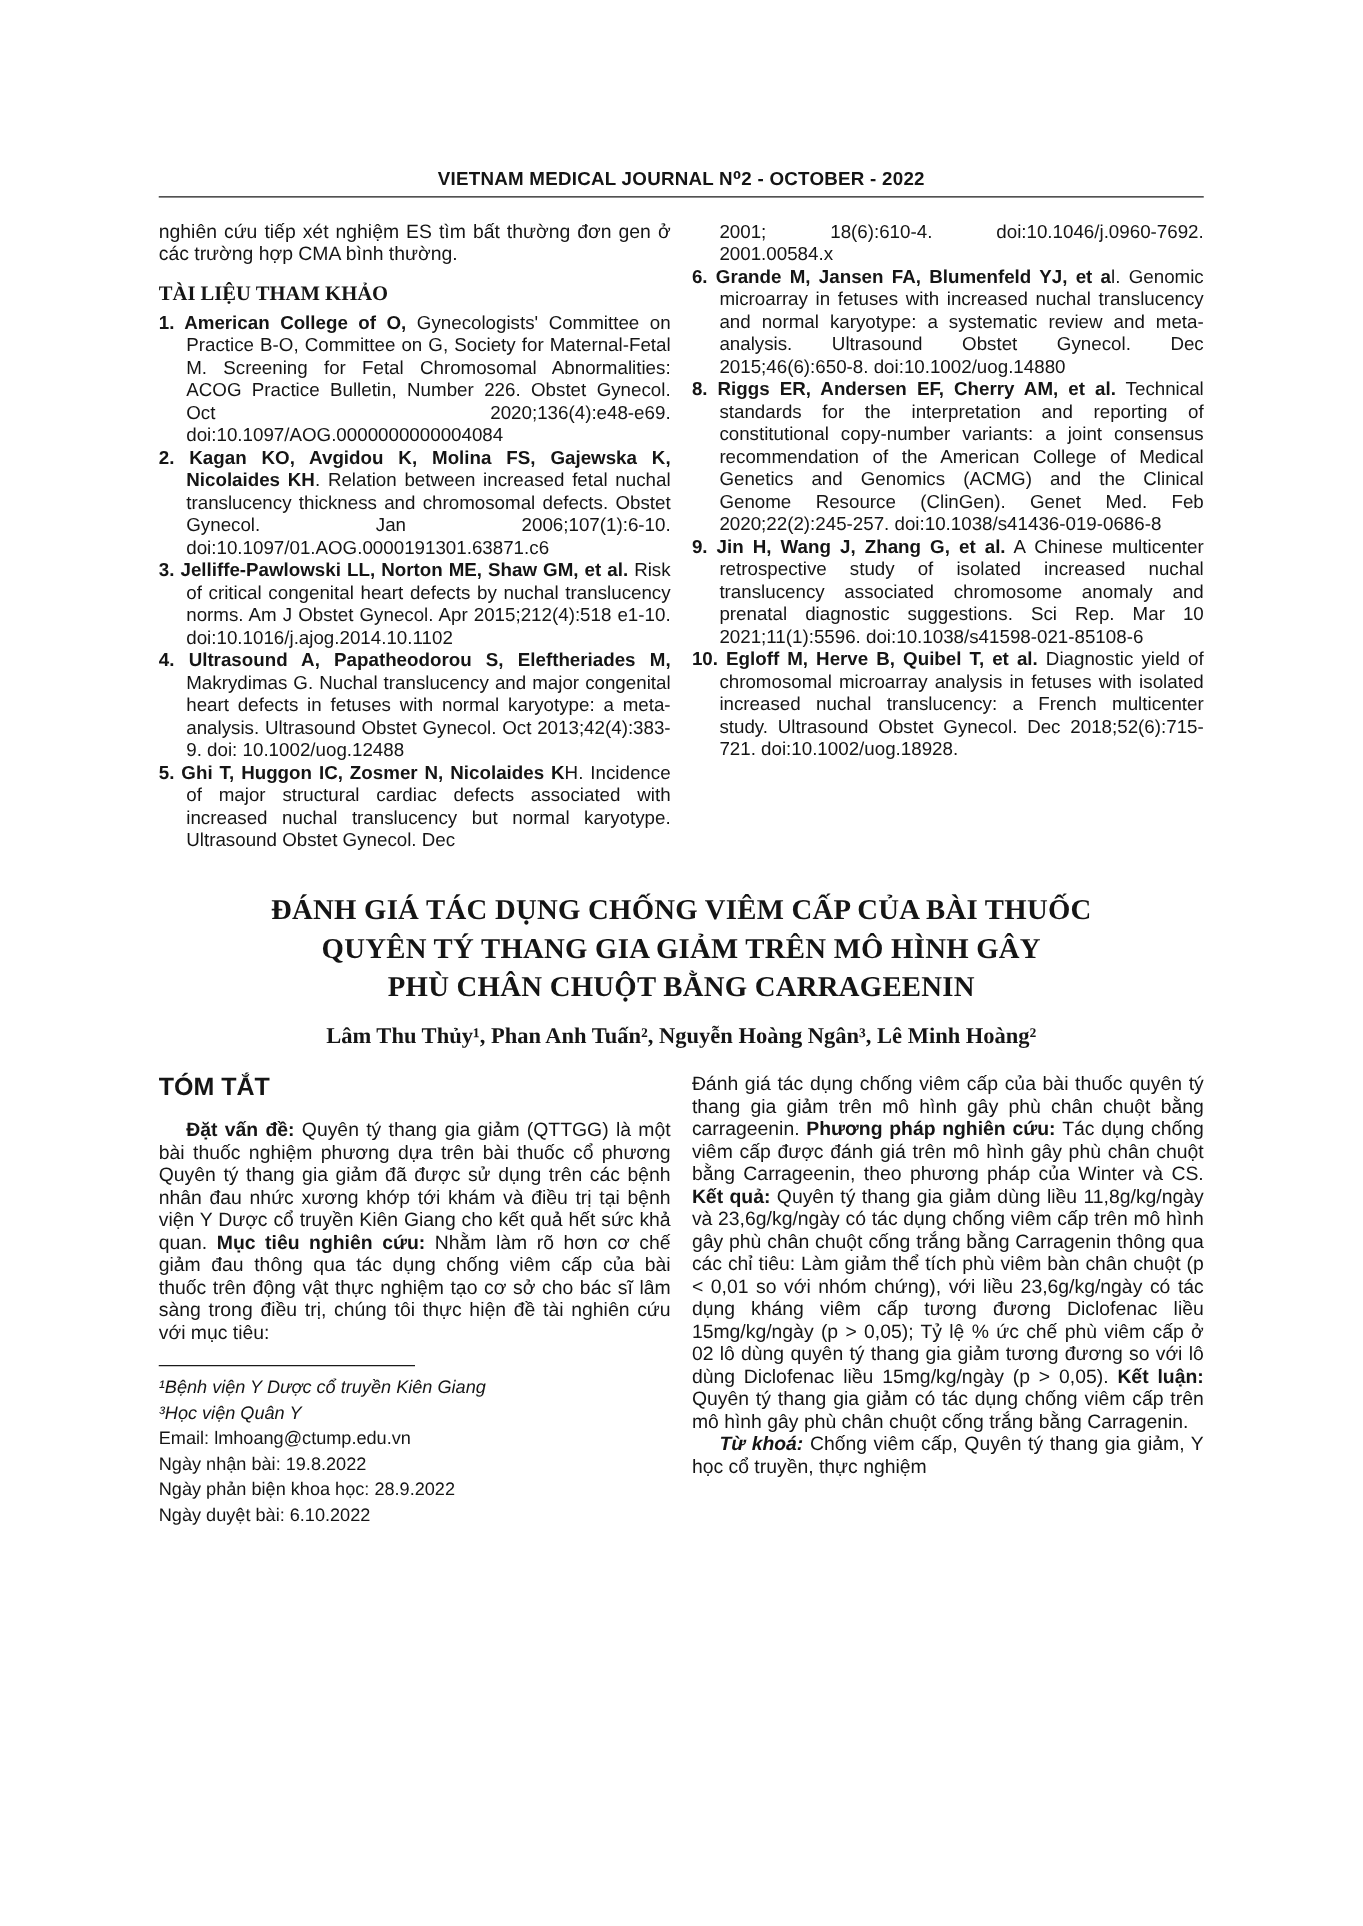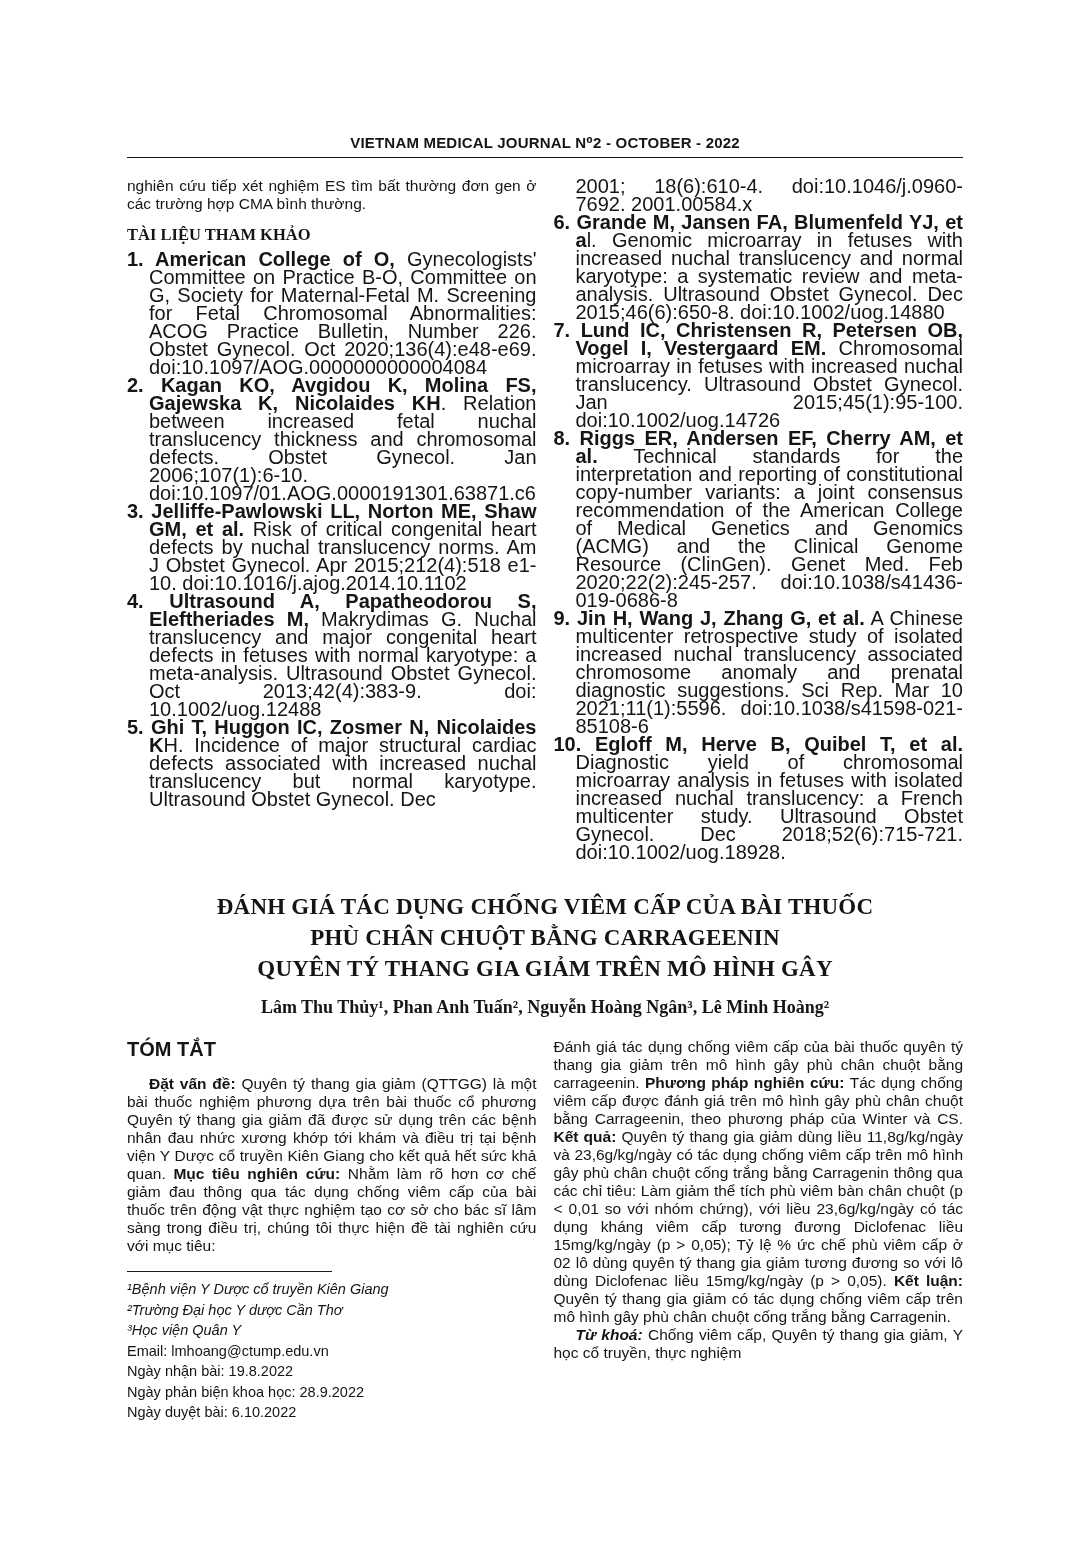--- a/index.html
+++ b/index.html
@@ -14,21 +14,21 @@
     padding-bottom:5px; border-bottom:1.6px solid #1a1a1a;
   }
   .two-col { display:flex; gap:17px; align-items:flex-start; }
   .refs-section { margin-top:19px; }
   .col { flex:1 1 0; min-width:0; }
   .body-text {
     font-size:15.5px; line-height:18px; text-align:justify; overflow-wrap:break-word;
   }
   .ref-heading { font-size:16.5px; font-weight:700; margin:12px 0 5px;font-family:Liberation Serif, serif; }
   .ref {
-    font-size:20px; line-height:18px; text-align:justify;
+    font-size:15px; line-height:18px; text-align:justify;
     padding-left:22px; text-indent:-22px; overflow-wrap:break-word;
   }
   .ref-cont { padding-left:22px; text-indent:0; }
   .article-title {
     margin-top:30px; text-align:center;
     font-family:"Liberation Serif","DejaVu Serif",serif;
     font-weight:700; font-size:23px; line-height:31px; letter-spacing:.2px;
   }
   .authors {
     margin-top:13px; text-align:center;
@@ -64,44 +64,42 @@
           <p class="ref"><span class="b">3.</span><span class="b"> Jelliffe-Pawlowski LL, Norton ME, Shaw GM, et al.</span><span> Risk of critical congenital heart defects by nuchal translucency norms. Am J Obstet Gynecol. Apr 2015;212(4):518 e1-10. doi:10.1016/j.ajog.2014.10.1102</span></p>
           <p class="ref"><span class="b">4.</span><span class="b"> Ultrasound A, Papatheodorou S, Eleftheriades M,</span><span> Makrydimas G. Nuchal translucency and major congenital heart defects in fetuses with normal karyotype: a meta-analysis. Ultrasound Obstet Gynecol. Oct 2013;42(4):383-9. doi: 10.1002/uog.12488</span></p>
           <p class="ref"><span class="b">5.</span><span class="b"> Ghi T, Huggon IC, Zosmer N, Nicolaides K</span><span>H. Incidence of major structural cardiac defects associated with increased nuchal translucency but normal karyotype. Ultrasound Obstet Gynecol. Dec</span></p>
         </div>
     </div>
     <div class="col">
       <p class="ref ref-cont">2001; 18(6):610-4. doi:10.1046/j.0960-7692. 2001.00584.x</p>
       <div>
 
       <p class="ref"><span class="b">6.</span><span class="b"> Grande M, Jansen FA, Blumenfeld YJ, et a</span><span>l. Genomic microarray in fetuses with increased nuchal translucency and normal karyotype: a systematic review and meta-analysis. Ultrasound Obstet Gynecol. Dec 2015;46(6):650-8. doi:10.1002/uog.14880</span></p>
-          <p class="ref"><span class="b">7.</span><span class="b"> Lund IC, Christensen R, Petersen OB, Vogel I, Vestergaard EM.</span><span> Chromosomal microarray in fetuses with increased nuchal translucency. Ultrasound Obstet Gynecol. Jan 2015;45(1):95-100. doi:10.1002/uog.14726</span></p>
           <p class="ref"><span class="b">8.</span><span class="b"> Riggs ER, Andersen EF, Cherry AM, et al.</span><span> Technical standards for the interpretation and reporting of constitutional copy-number variants: a joint consensus recommendation of the American College of Medical Genetics and Genomics (ACMG) and the Clinical Genome Resource (ClinGen). Genet Med. Feb 2020;22(2):245-257. doi:10.1038/s41436-019-0686-8</span></p>
           <p class="ref"><span class="b">9.</span><span class="b"> Jin H, Wang J, Zhang G, et al.</span><span> A Chinese multicenter retrospective study of isolated increased nuchal translucency associated chromosome anomaly and prenatal diagnostic suggestions. Sci Rep. Mar 10 2021;11(1):5596. doi:10.1038/s41598-021-85108-6</span></p>
           <p class="ref"><span class="b">10.</span><span class="b"> Egloff M, Herve B, Quibel T, et al.</span><span> Diagnostic yield of chromosomal microarray analysis in fetuses with isolated increased nuchal translucency: a French multicenter study. Ultrasound Obstet Gynecol. Dec 2018;52(6):715-721. doi:10.1002/uog.18928.</span></p>
         </div>
     </div>
   </div>
 
   <div class="article-title">
     <div>ĐÁNH GIÁ TÁC DỤNG CHỐNG VIÊM CẤP CỦA BÀI THUỐC</div>
+    <div>QUYÊN TÝ THANG GIA GIẢM TRÊN MÔ HÌNH GÂY</div>
     <div>PHÙ CHÂN CHUỘT BẰNG CARRAGEENIN</div>
-    <div>QUYÊN TÝ THANG GIA GIẢM TRÊN MÔ HÌNH GÂY</div>
   </div>
 
   <div class="authors">Lâm Thu Thủy¹, Phan Anh Tuấn², Nguyễn Hoàng Ngân³, Lê Minh Hoàng²</div>
 
   <div class="two-col abstract-section">
     <div class="col">
       <h2 class="abstract-heading">TÓM TẮT</h2>
       <p class="body-text indent"><span class="b">Đặt vấn đề: </span><span>Quyên tý thang gia giảm (QTTGG) là một bài thuốc nghiệm phương dựa trên bài thuốc cổ phương Quyên tý thang gia giảm đã được sử dụng trên các bệnh nhân đau nhức xương khớp tới khám và điều trị tại bệnh viện Y Dược cổ truyền Kiên Giang cho kết quả hết sức khả quan. </span><span class="b">Mục tiêu nghiên cứu: </span><span>Nhằm làm rõ hơn cơ chế giảm đau thông qua tác dụng chống viêm cấp của bài thuốc trên động vật thực nghiệm tạo cơ sở cho bác sĩ lâm sàng trong điều trị, chúng tôi thực hiện đề tài nghiên cứu với mục tiêu:</span></p>
       <div class="footnote">
         <div class="footnote-rule"></div>
         <div class="i">¹Bệnh viện Y Dược cổ truyền Kiên Giang</div>
-        <div class="i">²Trường Đại học Y dược Cần Thơ</div>
         <div class="i">³Học viện Quân Y</div>
         <div>Email: lmhoang@ctump.edu.vn</div>
         <div>Ngày nhận bài: 19.8.2022</div>
         <div>Ngày phản biện khoa học: 28.9.2022</div>
         <div>Ngày duyệt bài: 6.10.2022</div>
       </div>
     </div>
     <div class="col">
       <p class="body-text"><span>Đánh giá tác dụng chống viêm cấp của bài thuốc quyên tý thang gia giảm trên mô hình gây phù chân chuột bằng carrageenin. </span><span class="b">Phương pháp nghiên cứu: </span><span>Tác dụng chống viêm cấp được đánh giá trên mô hình gây phù chân chuột bằng Carrageenin, theo phương pháp của Winter và CS. </span><span class="b">Kết quả: </span><span>Quyên tý thang gia giảm dùng liều 11,8g/kg/ngày và 23,6g/kg/ngày có tác dụng chống viêm cấp trên mô hình gây phù chân chuột cống trắng bằng Carragenin thông qua các chỉ tiêu: Làm giảm thể tích phù viêm bàn chân chuột (p &lt; 0,01 so với nhóm chứng), với liều 23,6g/kg/ngày có tác dụng kháng viêm cấp tương đương Diclofenac liều 15mg/kg/ngày (p &gt; 0,05); Tỷ lệ % ức chế phù viêm cấp ở 02 lô dùng quyên tý thang gia giảm tương đương so với lô dùng Diclofenac liều 15mg/kg/ngày (p &gt; 0,05). </span><span class="b">Kết luận: </span><span>Quyên tý thang gia giảm có tác dụng chống viêm cấp trên mô hình gây phù chân chuột cống trắng bằng Carragenin.</span></p>
       <p class="body-text indent"><span class="b i">Từ khoá: </span><span>Chống viêm cấp, Quyên tý thang gia giảm, Y học cổ truyền, thực nghiệm</span></p>

